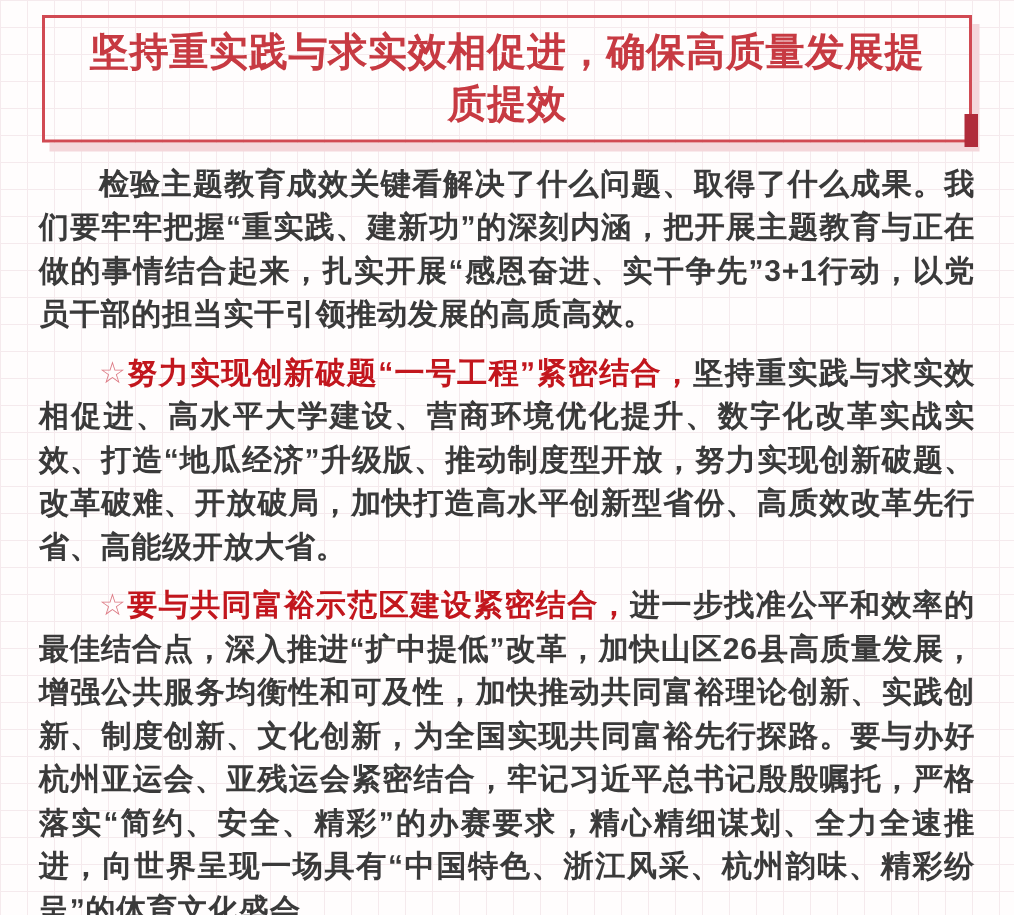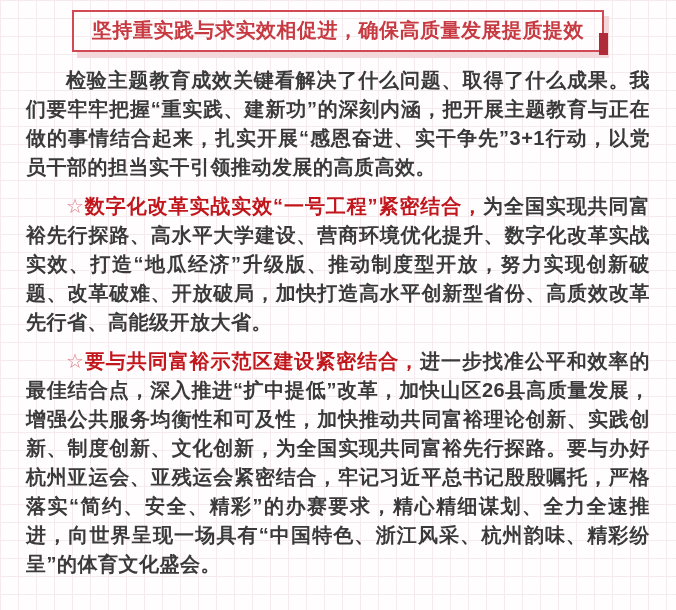--- a/index.html
+++ b/index.html
@@ -17,21 +17,21 @@
   }
   .title-box {
     position: relative;
     margin: 10px auto 0;
     width: fit-content;
     max-width: 580px;
     border: 2px solid #d14a53;
     padding: 5px 18px 6px;
     box-shadow: 5px 6px 0 #f4d7db;
     background: transparent;
-    font-size: 20px;
+    font-size: 26px;
     letter-spacing: 0.5px;
     color: #c73a42;
     text-align: center;
   }
   .title-box .corner-bar {
     position: absolute;
     right: -6px;
     bottom: -5px;
     width: 9px;
     height: 22px;
@@ -55,15 +55,15 @@
 </head>
 <body>
 
 <div class="title-box">
   <span>坚持重实践与求实效相促进，确保高质量发展提质提效</span>
   <span class="corner-bar"></span>
 </div>
 
 <div class="content">
     <p><span>检验主题教育成效关键看解决了什么问题、取得了什么成果。我们要牢牢把握“重实践、建新功”的深刻内涵，把开展主题教育与正在做的事情结合起来，扎实开展“感恩奋进、实干争先”3+1行动，以党员干部的担当实干引领推动发展的高质高效。</span></p>
-    <p><span class="star-icon">☆</span><span class="para-lead">数字化改革实战实效“一号工程”紧密结合，</span><span>为全国实现共同富裕先行探路、高水平大学建设、营商环境优化提升、数字化改革实战实效、打造“地瓜经济”升级版、推动制度型开放，努力实现创新破题、改革破难、开放破局，加快打造高水平创新型省份、高质效改革先行省、高能级开放大省。</span></p>
+    <p><span class="star-icon">☆</span><span class="para-lead">努力实现创新破题“一号工程”紧密结合，</span><span>坚持重实践与求实效相促进、高水平大学建设、营商环境优化提升、数字化改革实战实效、打造“地瓜经济”升级版、推动制度型开放，努力实现创新破题、改革破难、开放破局，加快打造高水平创新型省份、高质效改革先行省、高能级开放大省。</span></p>
     <p><span class="star-icon">☆</span><span class="para-lead">要与共同富裕示范区建设紧密结合，</span><span>进一步找准公平和效率的最佳结合点，深入推进“扩中提低”改革，加快山区26县高质量发展，增强公共服务均衡性和可及性，加快推动共同富裕理论创新、实践创新、制度创新、文化创新，为全国实现共同富裕先行探路。要与办好杭州亚运会、亚残运会紧密结合，牢记习近平总书记殷殷嘱托，严格落实“简约、安全、精彩”的办赛要求，精心精细谋划、全力全速推进，向世界呈现一场具有“中国特色、浙江风采、杭州韵味、精彩纷呈”的体育文化盛会。</span></p>
   </div>
 
 </body></html>

